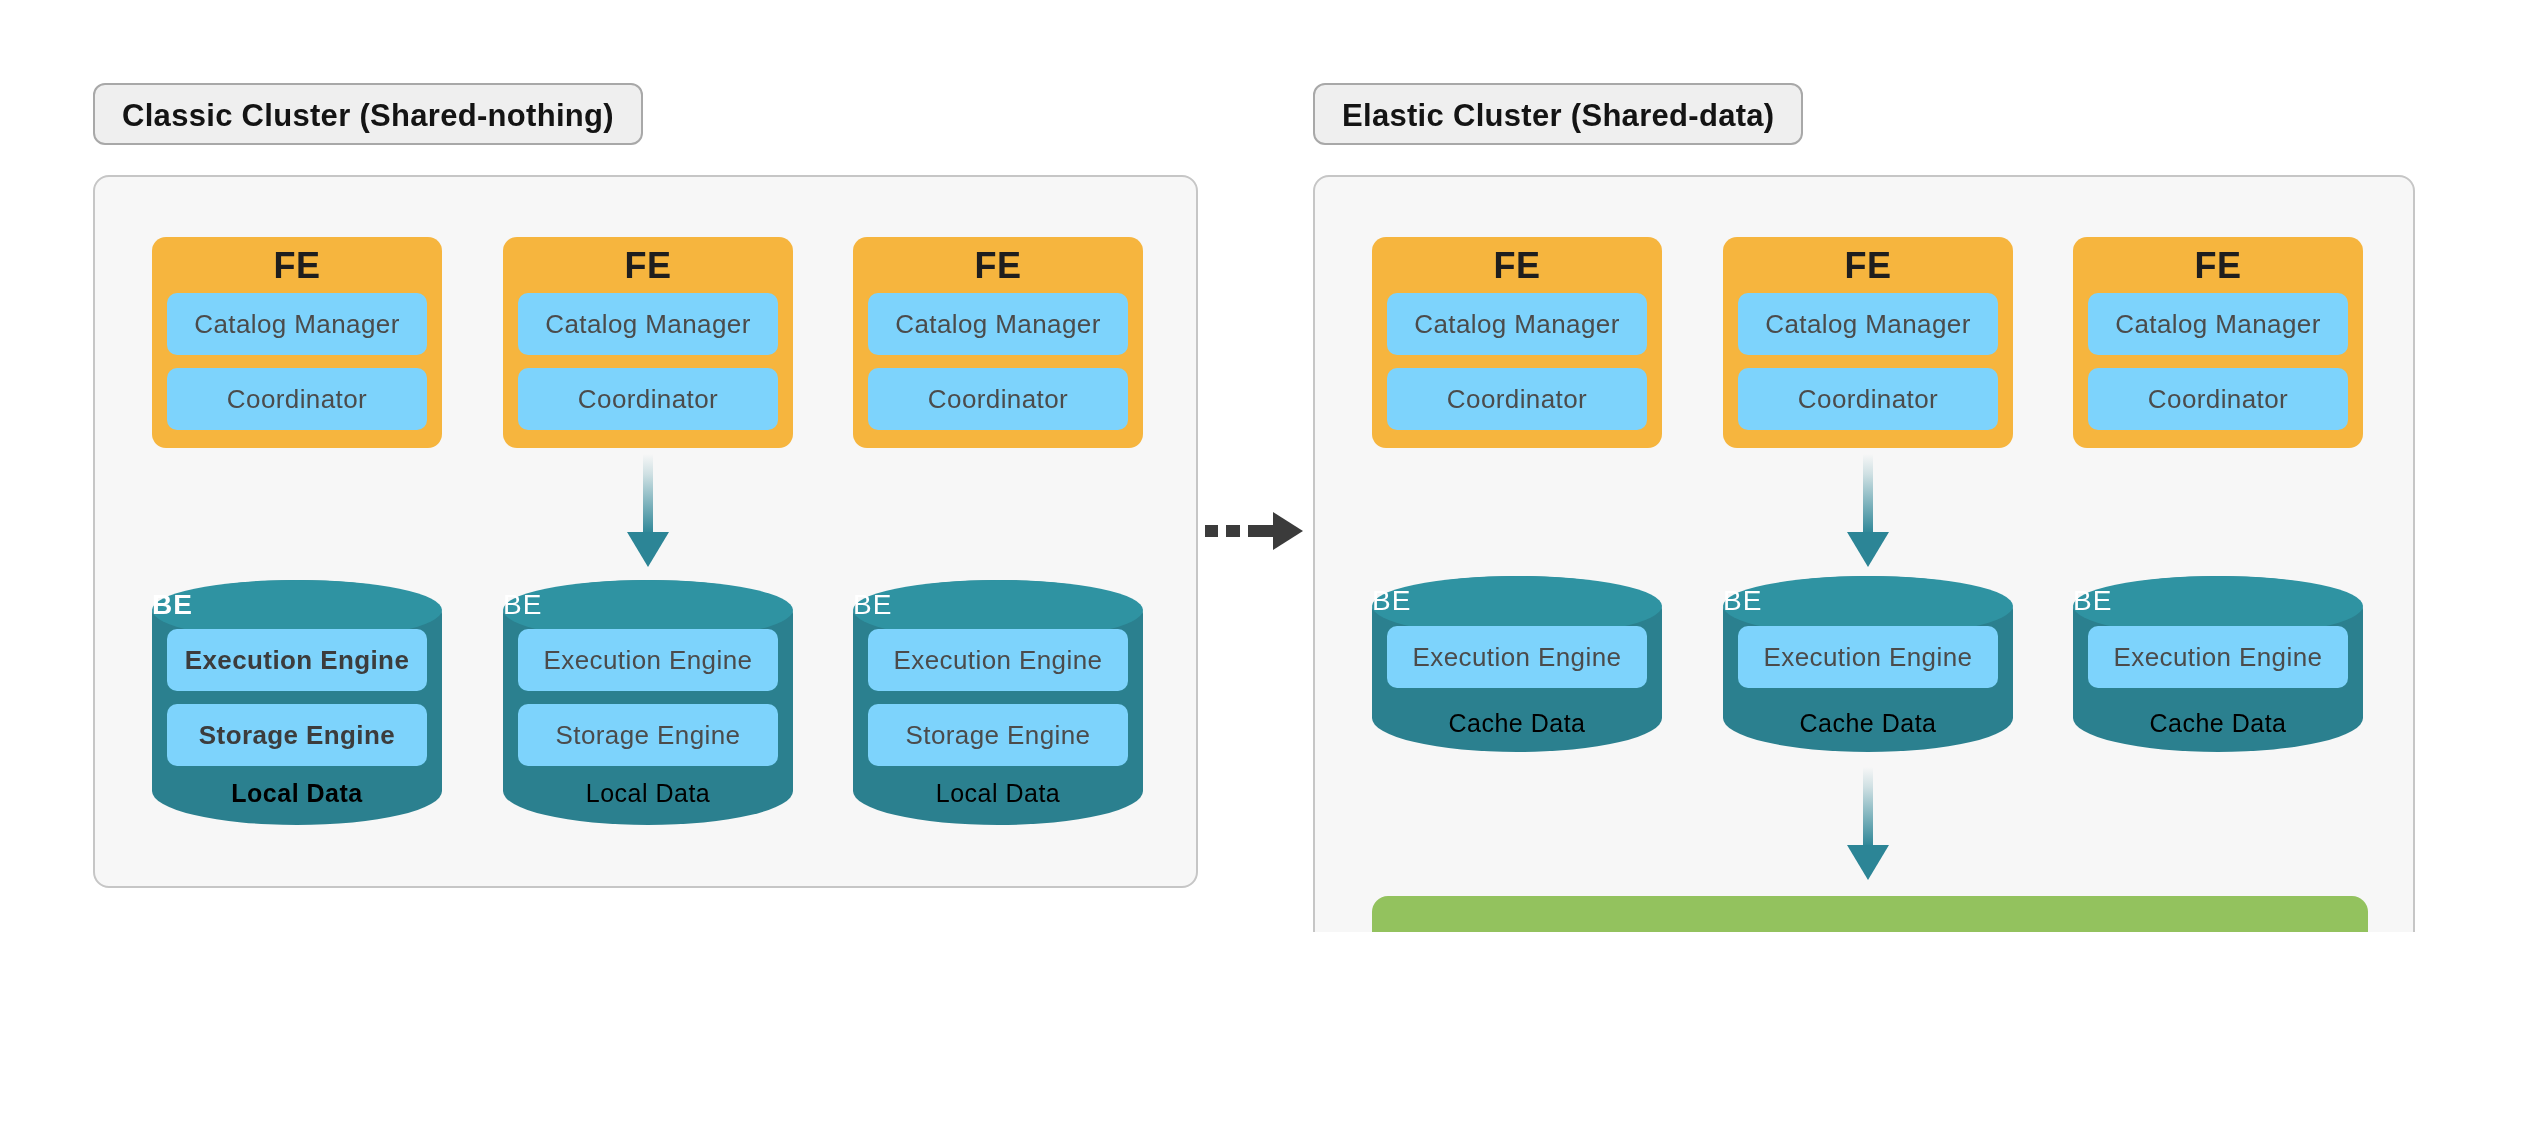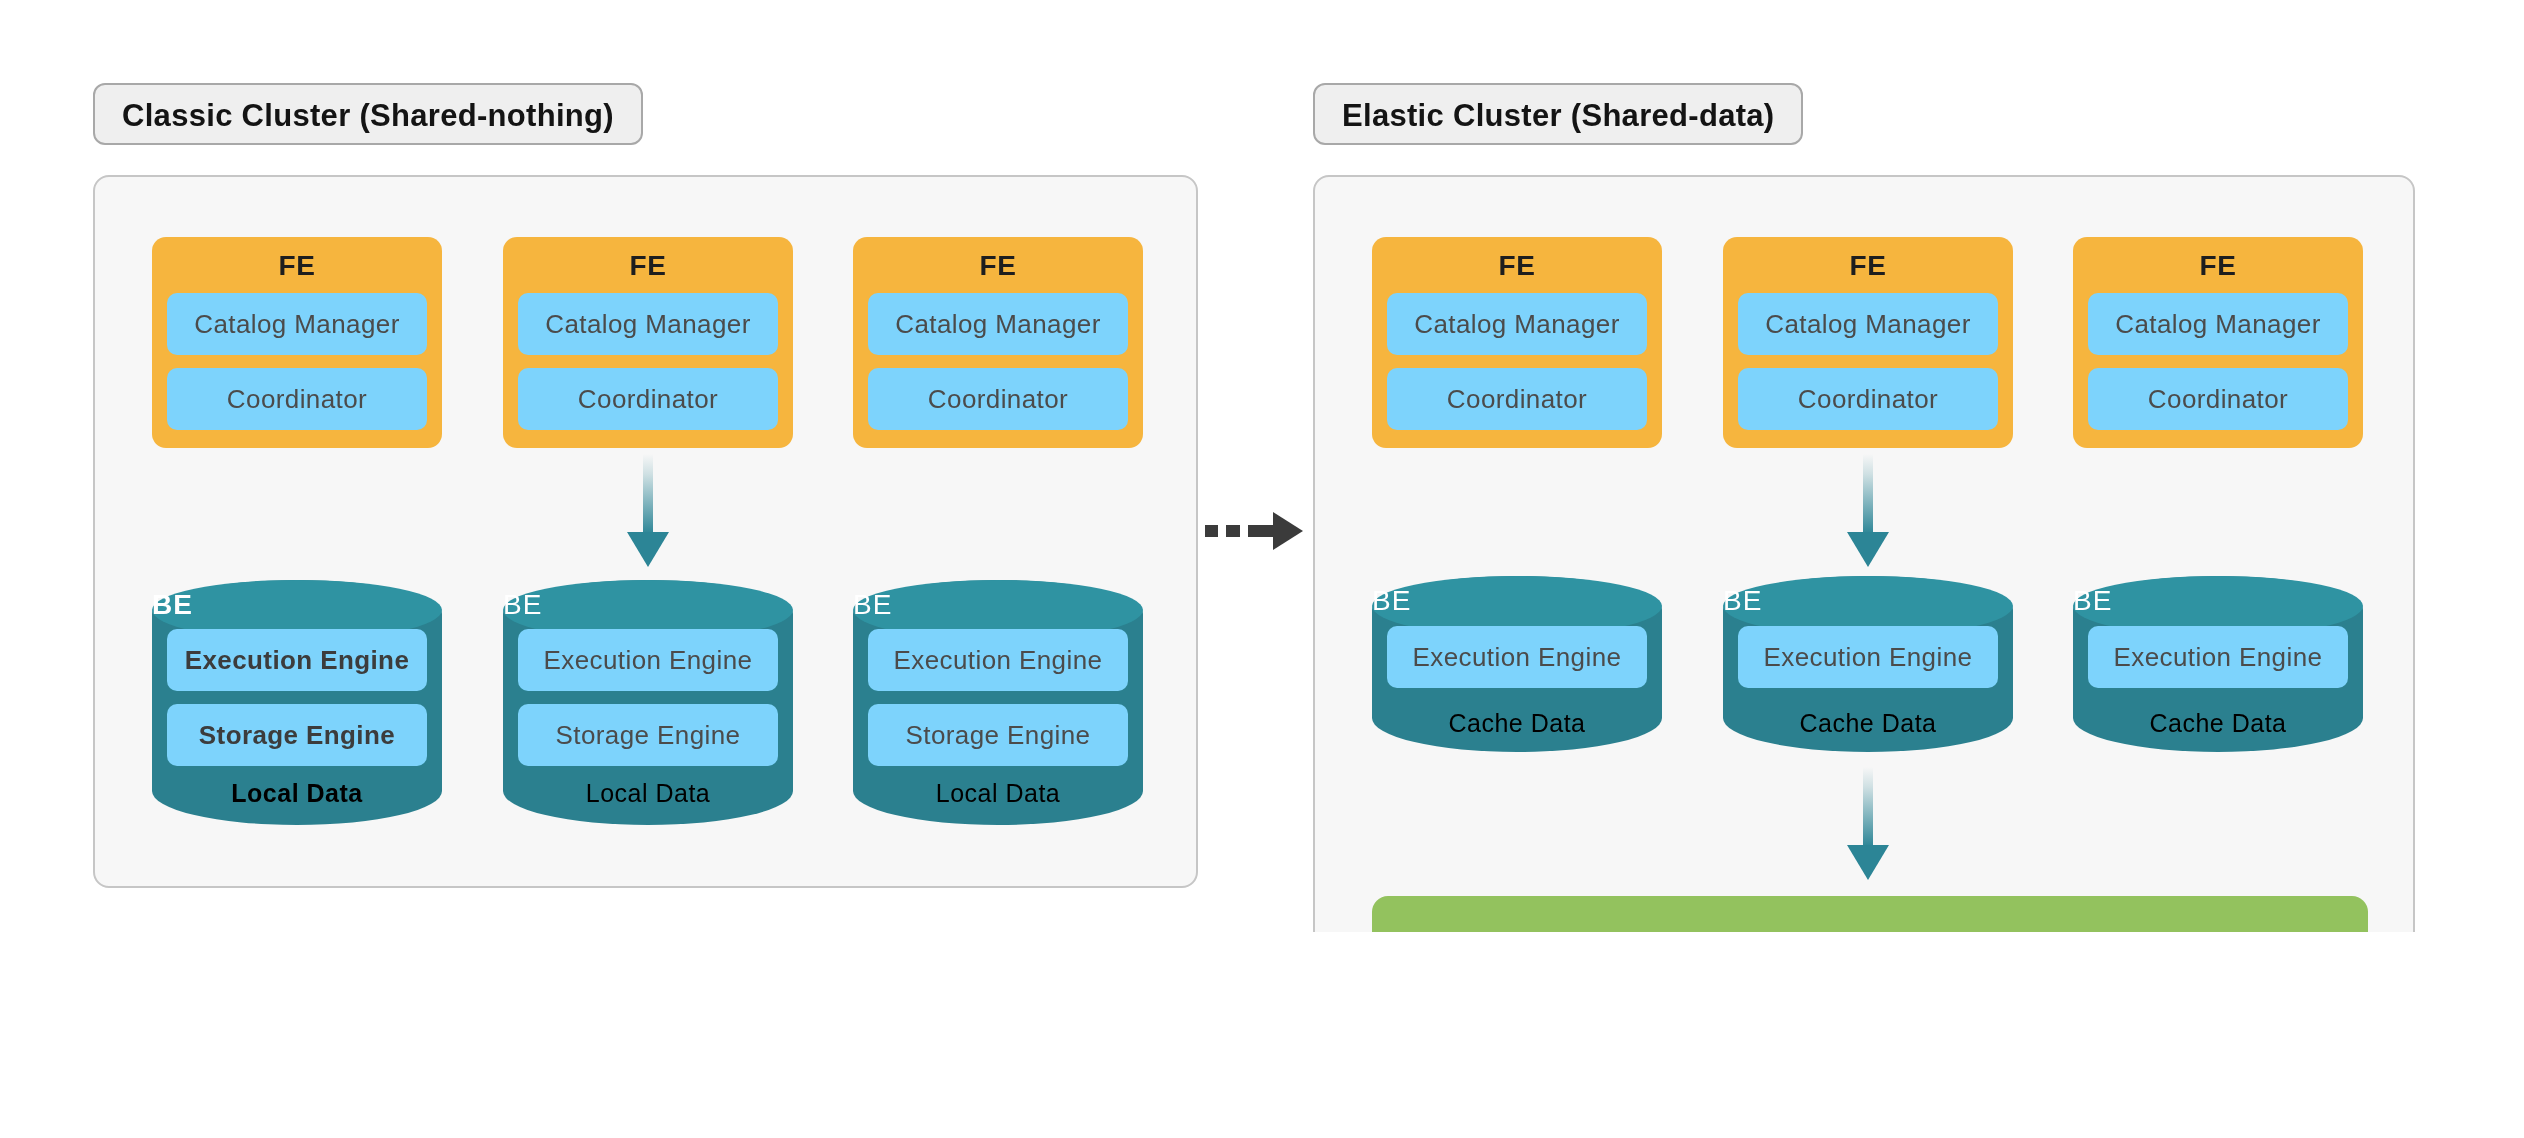--- a/index.html
+++ b/index.html
@@ -33,21 +33,21 @@
   #panel-right { left:1313px; top:175px; width:1102px; height:877px; }
 
   
   .fe {
     position:absolute; width:290px; height:211px; box-sizing:border-box;
     background:var(--accent-orange,#f6b53e);
     border-radius:14px;
   }
   .fe-label {
     height:56px; line-height:58px; text-align:center;
-    font-size:28px; font-weight:bold; color:#1e1e1e; letter-spacing:0.5px;
+    font-size:36px; font-weight:bold; color:#1e1e1e; letter-spacing:0.5px;
   }
   .sub-box {
     margin:0 15px 13px 15px; height:62px; border-radius:10px;
     background:#7dd3fc; display:flex; align-items:center; justify-content:center;
     font-size:26px; color:#4b4b4b; letter-spacing:0.4px; white-space:nowrap;
   }
   .bold-node .sub-box { font-weight:bold; color:#3c3c3c; }
 
   
   .cyl {

